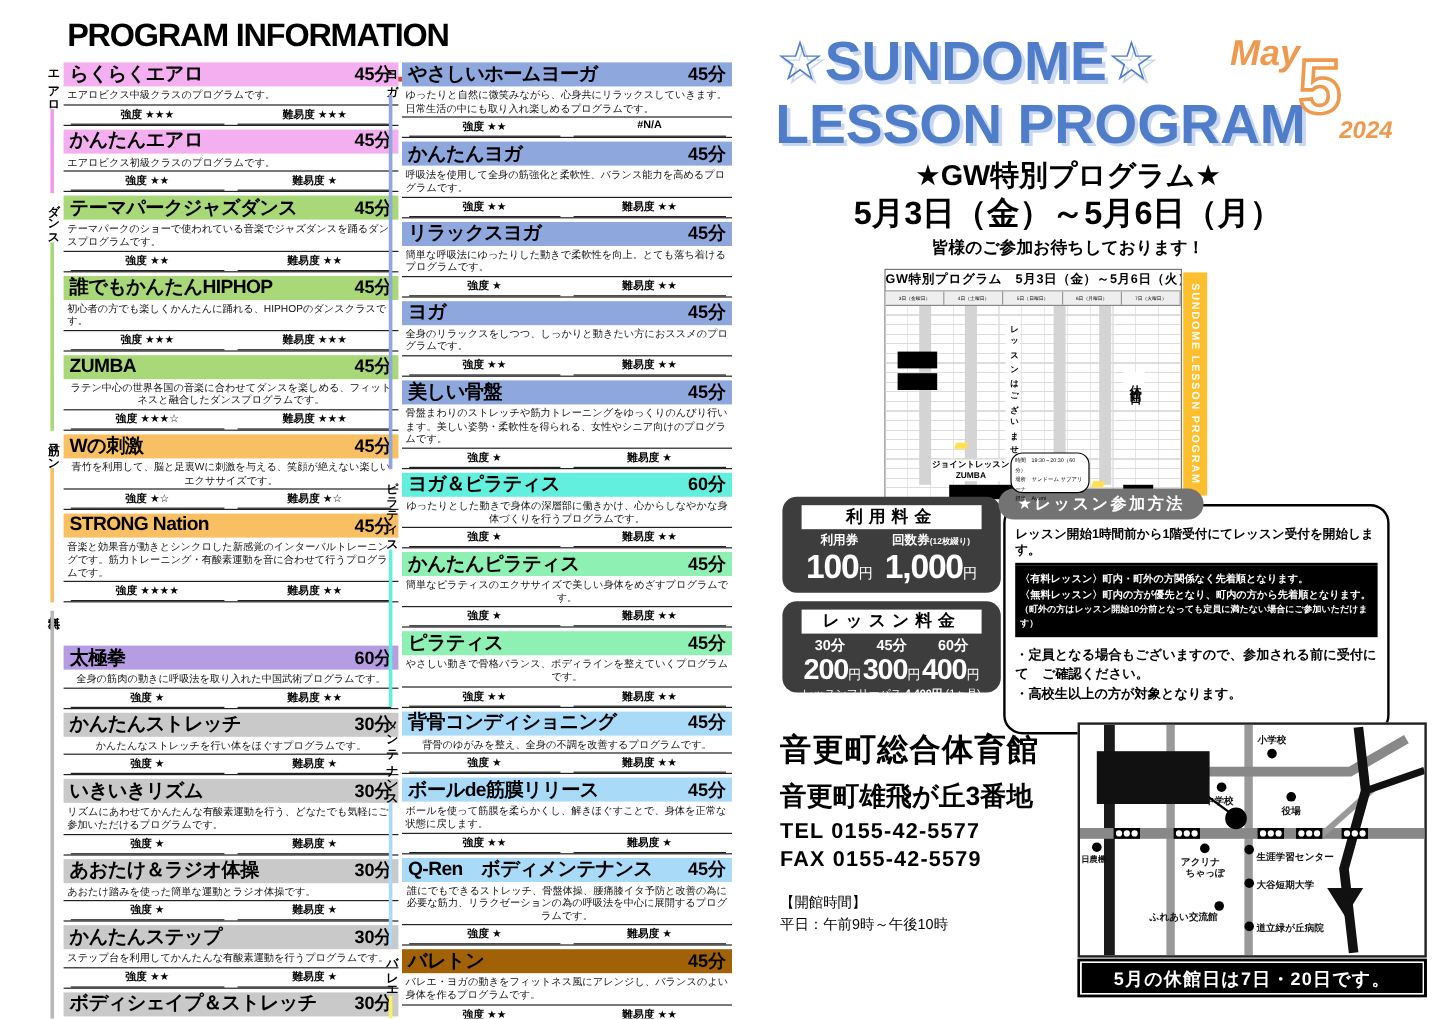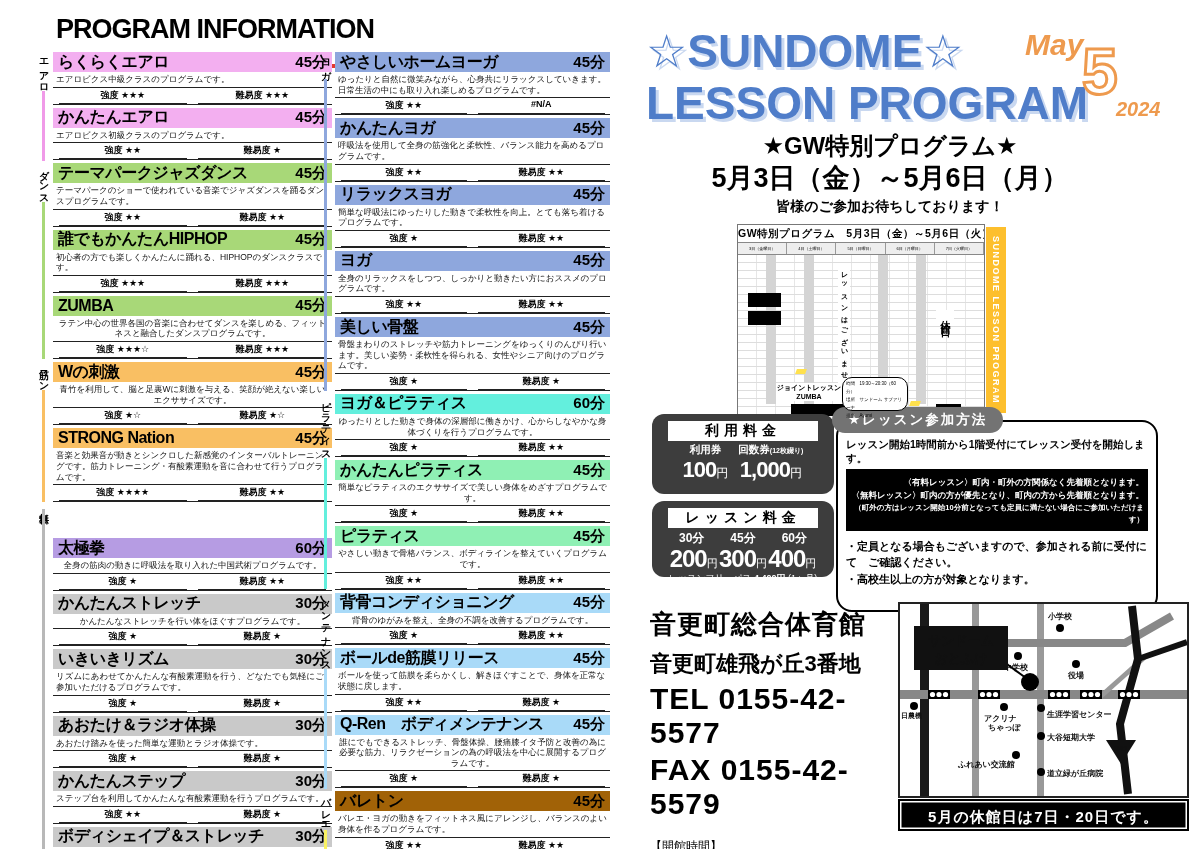--- a/index.html
+++ b/index.html
@@ -73,45 +73,45 @@
   
   .feebox{position:absolute;background:#3d3d3d;border-radius:12px;color:#fff;text-align:center;
           box-sizing:border-box;}
   #fee1{left:652px;top:414px;width:182px;height:80px;}
   #fee2{left:652px;top:501px;width:182px;height:76px;}
   .fee-title{background:#fff;color:#000;width:150px;margin:7px auto 2px;font-size:14px;
              font-weight:bold;letter-spacing:5px;padding:1px 0;}
   .fee-cols{display:flex;justify-content:center;gap:10px;}
   .fee-lab{font-size:10.5px;font-weight:bold;}
   .fee-lab small{font-size:7px;}
-  .fee-val b{font-size:22px;letter-spacing:-1px;}
+  .fee-val b{font-size:28px;letter-spacing:-1px;}
   .fee-val span{font-size:12px;}
   .fee2-durs{display:flex;justify-content:space-around;padding:0 14px;font-size:12px;font-weight:bold;}
   .fee2-prices{display:flex;justify-content:space-around;padding:0 17px;margin-top:-2px;}
   .fee2-prices b{font-size:24px;letter-spacing:-1px;}
   .fee2-prices span{font-size:11px;}
   .fee-pass{font-size:9px;margin-top:-1px;}
 
   
   .part{position:absolute;left:836px;top:420px;width:322px;height:192px;border:2.5px solid #000;
         border-radius:16px;background:#fff;box-sizing:border-box;}
   .part-title{position:absolute;left:-6px;top:-15px;background:#737373;color:#fff;border-radius:14px;
               padding:4px 16px;font-size:13.5px;font-weight:bold;letter-spacing:2px;}
   .part-body{padding:16px 8px 0;}
   .part-line1{font-size:10.5px;font-weight:bold;border-bottom:2px solid #000;padding-bottom:3px;}
   .part-black{background:#000;color:#fff;font-size:8.5px;font-weight:bold;line-height:1.55;
-              padding:5px 4px;text-align:right;}
+              padding:5px 4px;}
   .part-black .sub{font-size:7.5px;}
   .part-bullets{font-size:11px;font-weight:bold;line-height:1.5;margin-top:7px;}
 
   
   .fac{position:absolute;left:650px;top:608px;width:255px;}
   .fac-name{font-size:26px;font-weight:bold;line-height:1.25;letter-spacing:1px;}
   .fac-addr{font-size:22px;font-weight:bold;margin-top:8px;}
-  .fac-tel{font-size:30px;font-weight:bold;margin-top:3px;letter-spacing:1px;}
+  .fac-tel{font-size:18px;font-weight:bold;margin-top:3px;letter-spacing:1px;}
   .fac-hours{margin-top:16px;font-size:12px;line-height:1.5;}
 
   
   .map{position:absolute;left:898px;top:602px;width:287px;height:192px;border:2px solid #222;
        background:#fff;box-sizing:content-box;}
   .map svg{display:block;}
   .map text{font-family:inherit;font-weight:bold;fill:#111;}
 
   .closedbar{position:absolute;left:898px;top:799px;width:291px;height:32px;background:#000;
              color:#fff;font-size:15px;font-weight:bold;text-align:center;line-height:32px;

